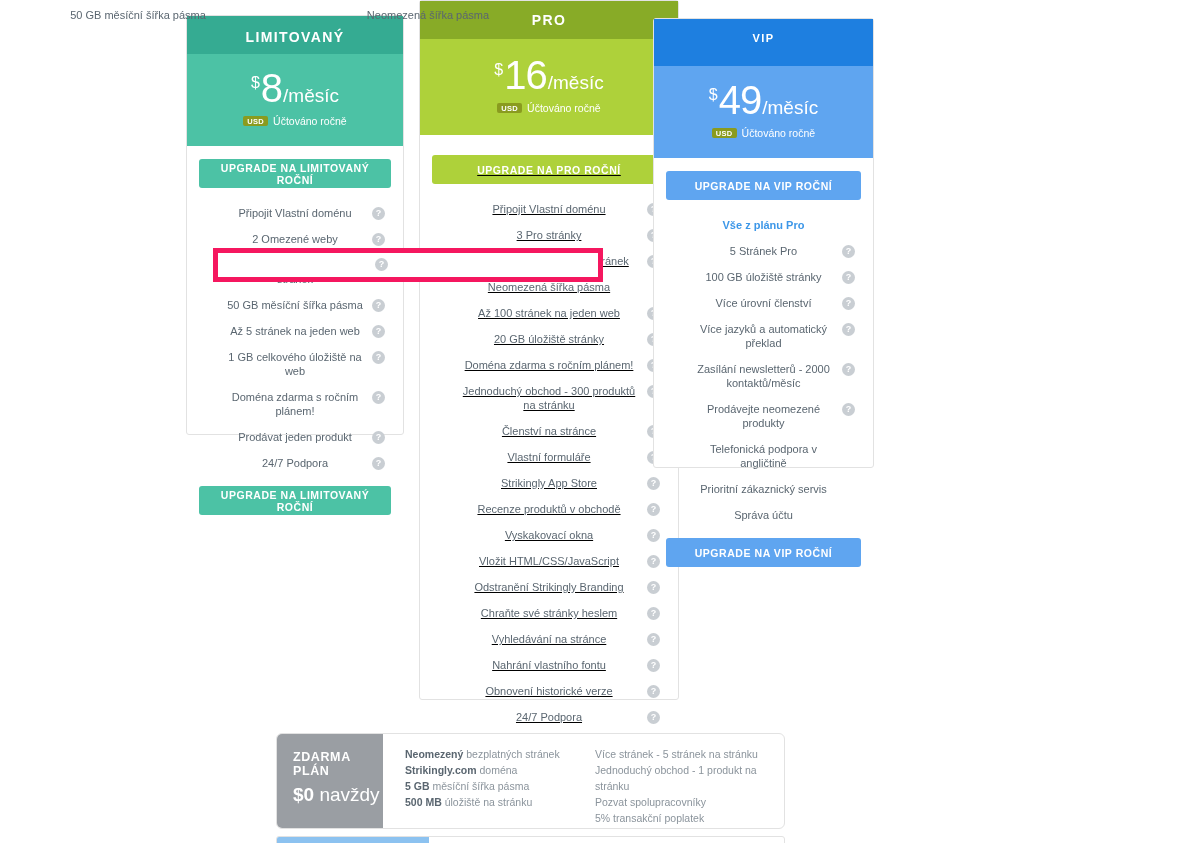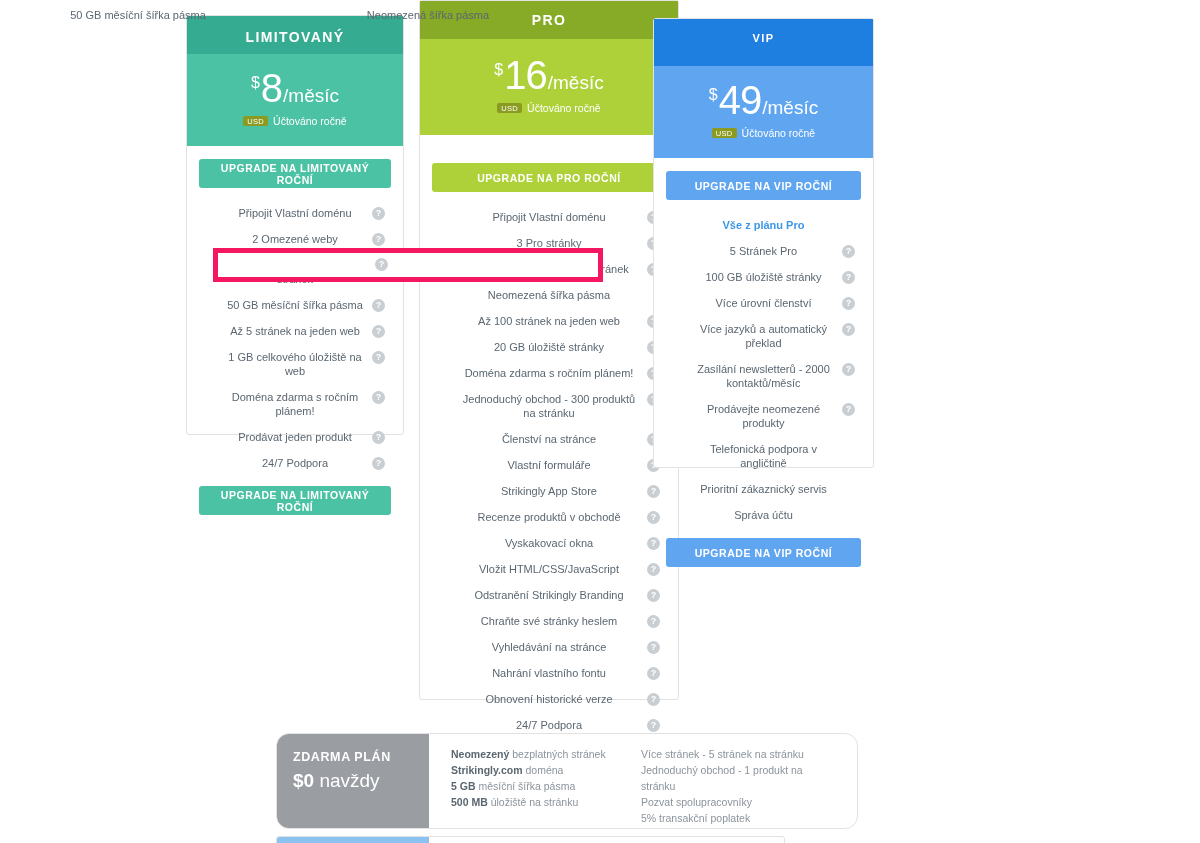--- a/index.html
+++ b/index.html
@@ -62,21 +62,21 @@
     font-size: 10.5px;
     display: flex;
     align-items: center;
     justify-content: center;
     gap: 5px;
   }
   .usd-badge {
     background: #8a9b1f;
     color: #ffffff;
     font-size: 7.5px;
-    font-weight: normal;
+    font-weight: bold;
     padding: 2px 4px 1px 4px;
     border-radius: 2px;
     letter-spacing: .3px;
     line-height: 1;
   }
 
   .cta {
     display: block;
     text-align: center;
     color: #ffffff;
@@ -120,24 +120,24 @@
     color: #3d97e8;
     font-weight: bold;
     cursor: pointer;
   }
 
   
   #free-card {
     position: absolute;
     left: 276px;
     top: 733px;
-    width: 582px;
+    width: 509px;
     height: 96px;
     border: 1px solid #e2e2e2;
-    border-radius: 13px;
+    border-radius: 6px;
     background: #ffffff;
     box-sizing: border-box;
     display: flex;
     overflow: hidden;
   }
   #free-left {
     width: 152px;
     background: #9a9ea3;
     color: #ffffff;
     padding: 16px 0 0 16px;
@@ -298,21 +298,21 @@
       <div class="price-line">
         <span class="cur">$</span>
         <span class="amount">16</span>
         <span class="per">/měsíc</span>
       </div>
       <div class="billed">
         <span class="usd-badge">USD</span>
         <span>Účtováno ročně</span>
       </div>
     </div>
-    <div style="padding:28px 12px 0 12px;">
+    <div style="padding:20px 12px 0 12px;text-decoration:underline;">
       <button class="cta" style="background:#aed13a; height:29px;">UPGRADE NA PRO ROČNÍ</button>
       <ul class="feat-list" style="margin-top:12px;">
         <li class="feat">
           <span>Připojit Vlastní doménu</span>
           <span class="qmark">?</span>
         </li>
         <li class="feat">
           <span>3 Pro stránky</span>
           <span class="qmark">?</span>
         </li>

